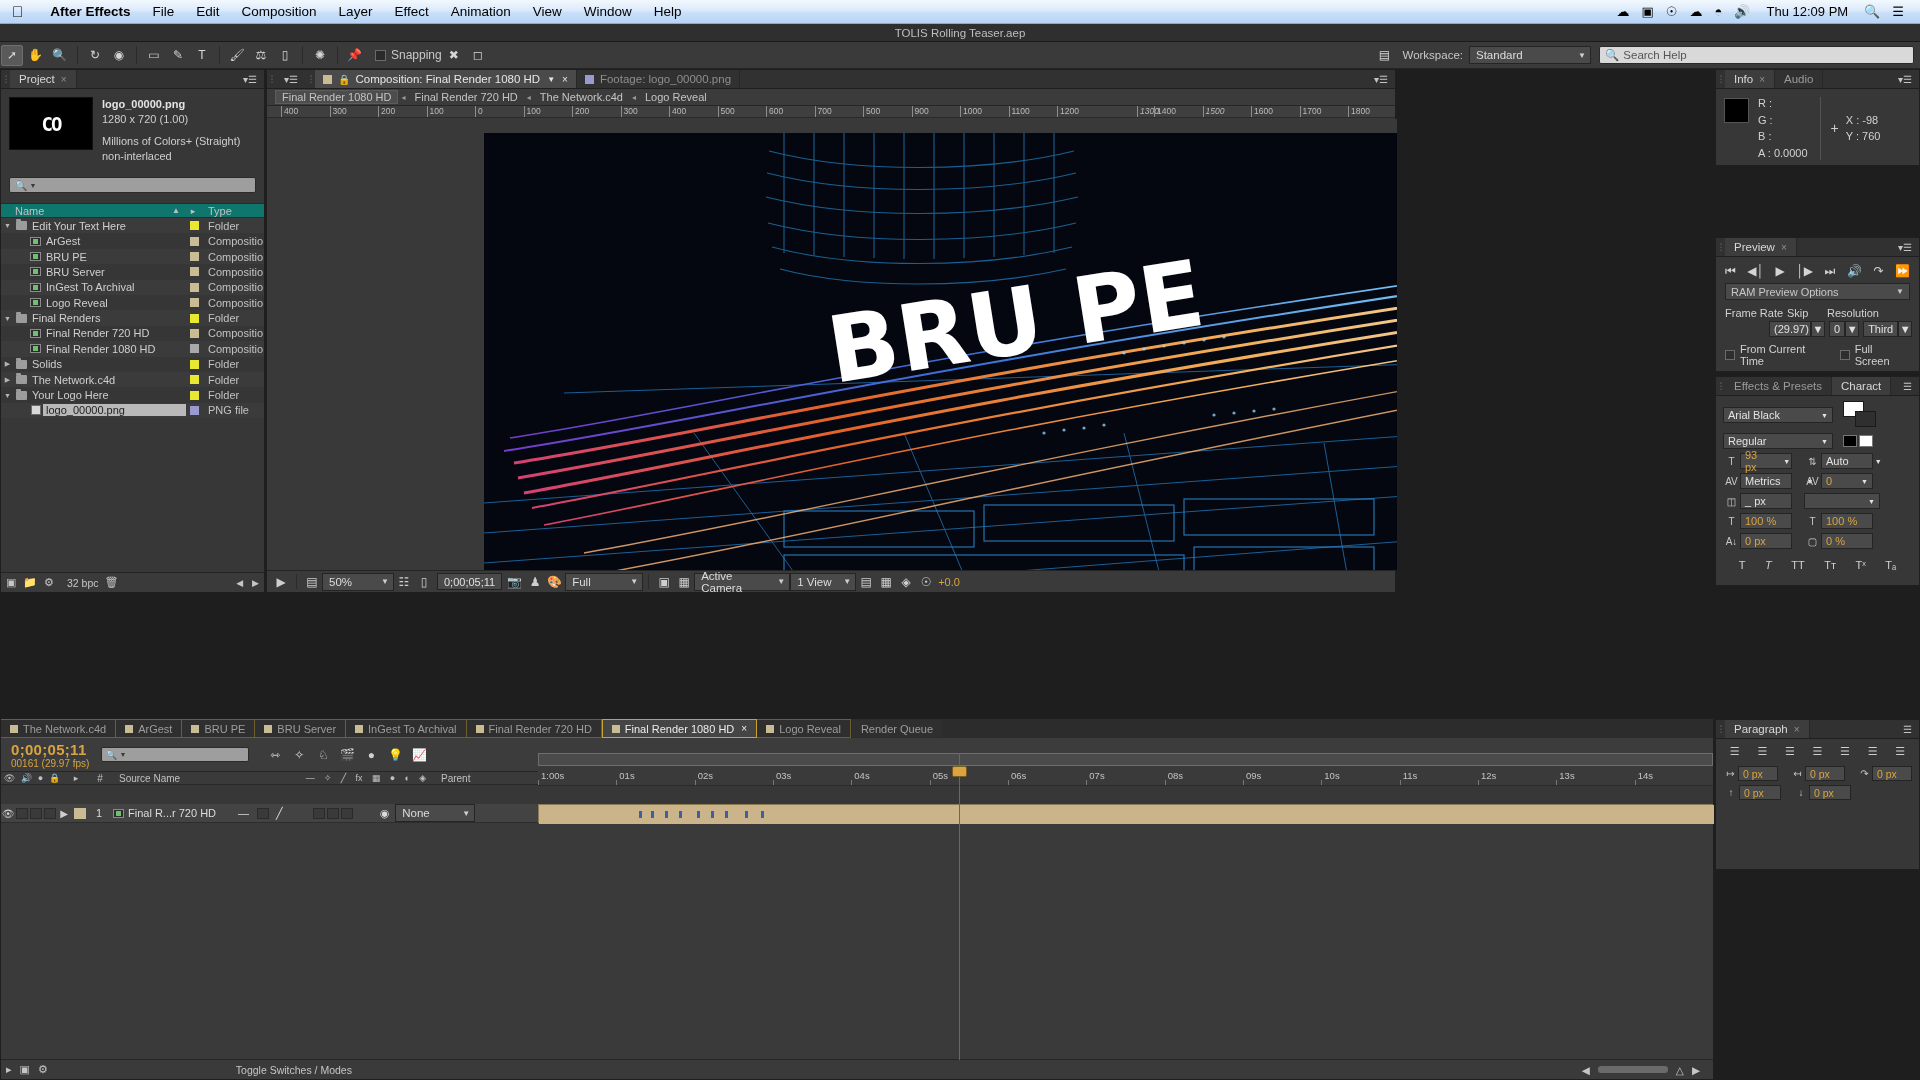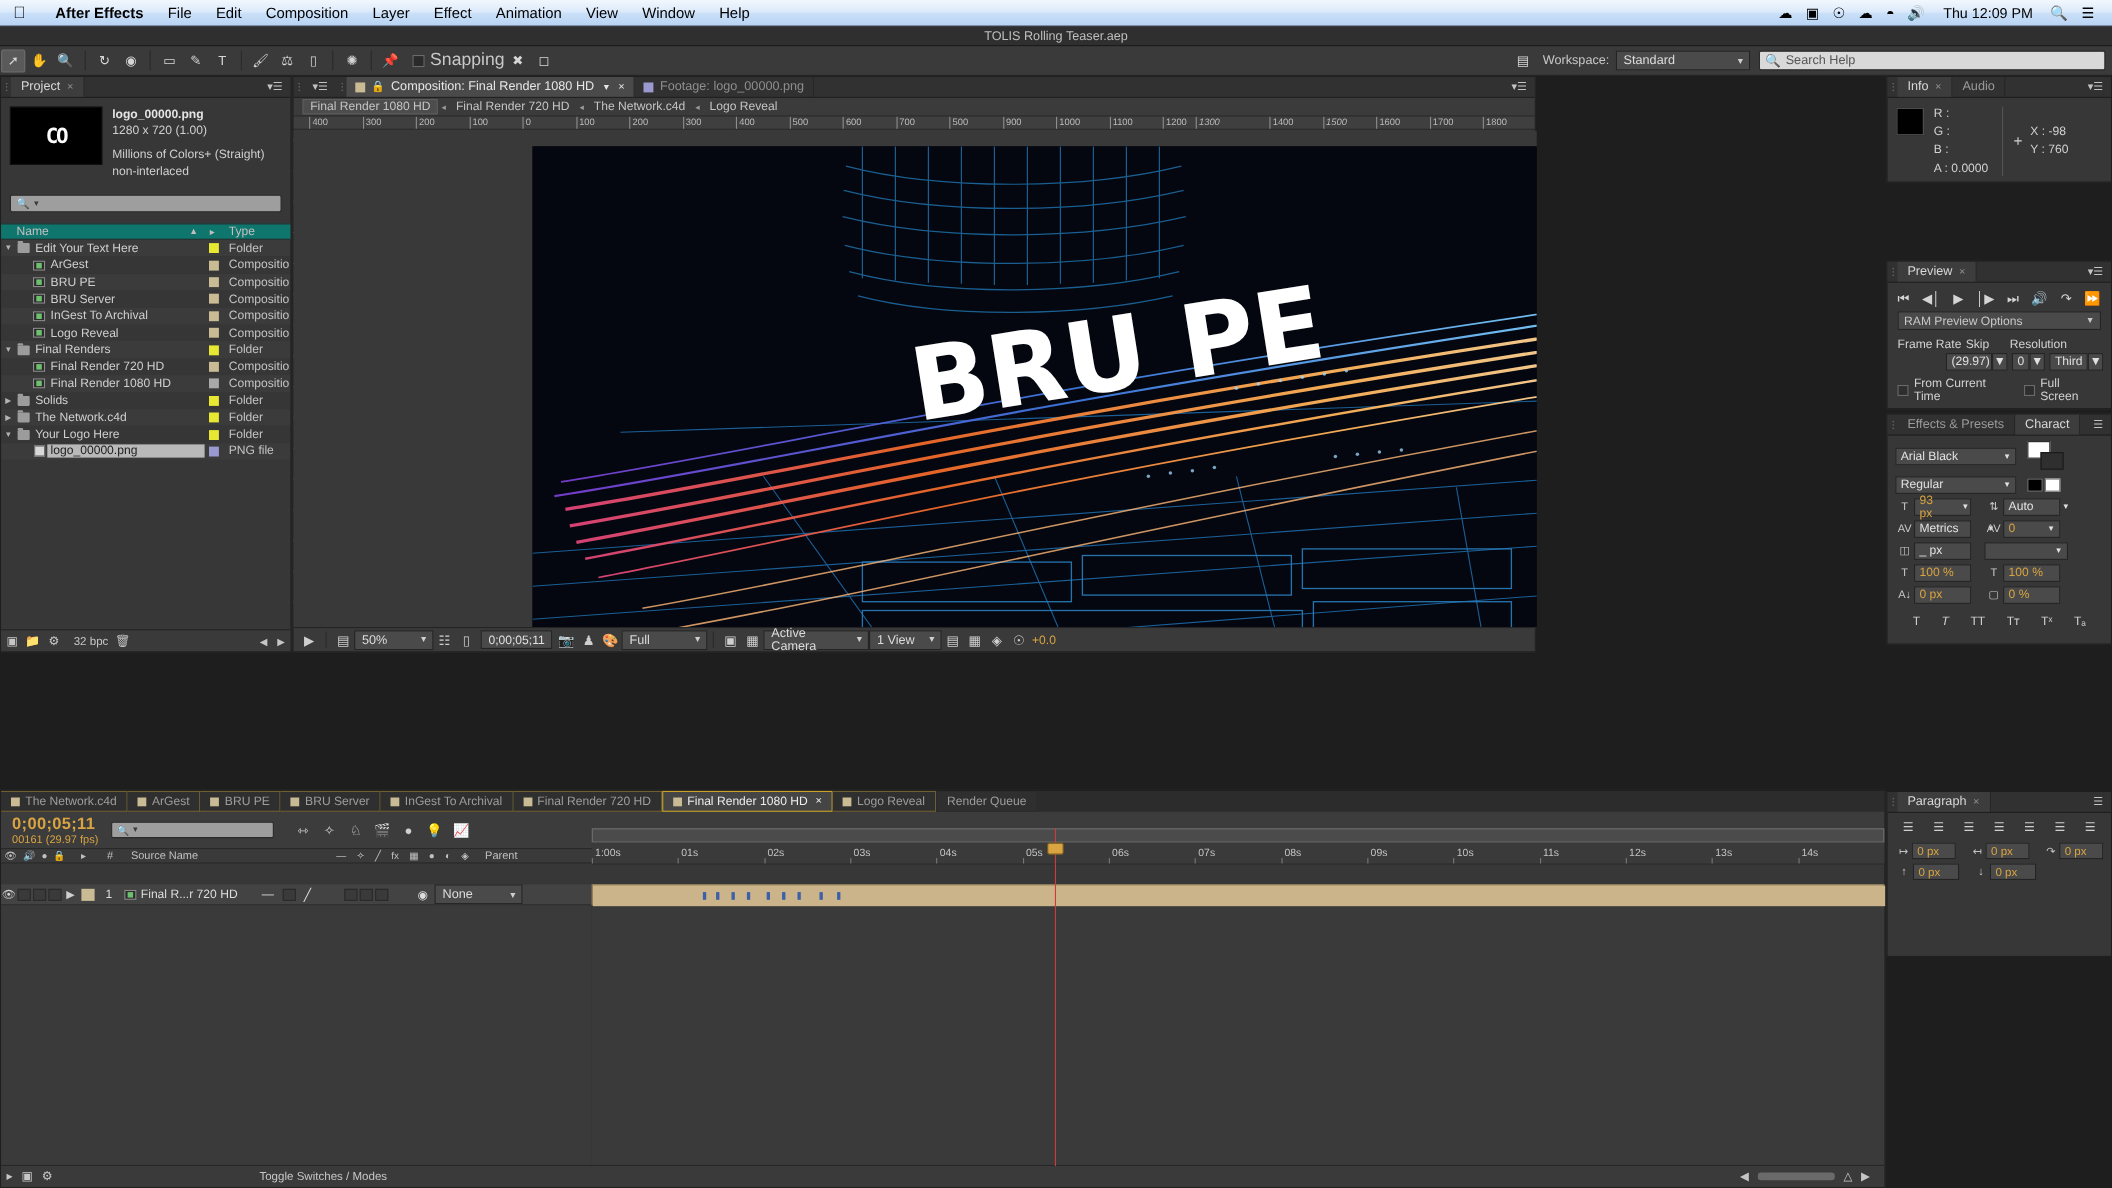--- a/index.html
+++ b/index.html
@@ -26,21 +26,21 @@
 
   
   #toolbar { position:absolute; left:0; top:42px; width:1920px; height:27px;
     background:#3a3a3a; border-bottom:1px solid #232323; display:flex; align-items:center; }
   .tool { width:22px; height:21px; margin:0 1px; display:flex; align-items:center;
     justify-content:center; border-radius:2px; color:#d6d6d6; font-size:12px; }
   .tool.sel { background:#5a5a5a; border:1px solid #6f6f6f; }
   .tsep { width:1px; height:18px; background:#2a2a2a; margin:0 5px; }
   #snapbox { display:flex; align-items:center; margin-left:8px; }
   #snapbox .cb { width:11px; height:11px; background:#2a2a2a; border:1px solid #6a6a6a; margin-right:5px; }
-  #snapbox .lbl { font-size:16px; }
+  #snapbox .lbl { font-size:12px; }
   #tb-right { margin-left:auto; display:flex; align-items:center; padding-right:6px; }
   #ws-label { font-size:11.5px; margin:0 6px; }
   .dd { background:#4a4a4a; border:1px solid #242424; height:18px; display:flex;
     align-items:center; padding:0 4px 0 6px; font-size:11.5px; color:#dcdcdc; }
   .dd .ar { margin-left:auto; padding-left:8px; font-size:8px; color:#cfcfcf; }
   #helpbox { width:315px; height:18px; background:#d9d9d9; border:1px solid #2a2a2a;
     border-radius:2px; display:flex; align-items:center; padding:0 5px; color:#555; font-size:11.5px; margin-left:8px; }
 
   
   .panel { position:absolute; background:#373737; border:1px solid #1f1f1f; }
@@ -555,21 +555,21 @@
       <span class="tk" style="left: 353.5px;">300</span>
       <span class="tk" style="left: 402px;">400</span>
       <span class="tk" style="left: 450.5px;">500</span>
       <span class="tk" style="left: 499px;">600</span>
       <span class="tk" style="left: 547.5px;">700</span>
       <span class="tk" style="left: 596px;">500</span>
       <span class="tk" style="left: 644.5px;">900</span>
       <span class="tk" style="left: 693px;">1000</span>
       <span class="tk" style="left: 741.5px;">1100</span>
       <span class="tk" style="left: 790px;">1200</span>
-      <span class="tk" style="left: 820px; font-style: italic;">1300</span>
+      <span class="tk" style="left: 870px; font-style: italic;">1300</span>
       <span class="tk" style="left: 887px;">1400</span>
       <span class="tk" style="left: 935.5px; font-style: italic;">1500</span>
       <span class="tk" style="left: 984px;">1600</span>
       <span class="tk" style="left: 1032.5px;">1700</span>
       <span class="tk" style="left: 1081px;">1800</span>
     </div>
   <div id="vruler">
       <span class="tk" style="top: 8px;">0</span>
       <span class="tk" style="top: 36px;"></span>
       <span class="tk" style="top: 64px;">0</span>

